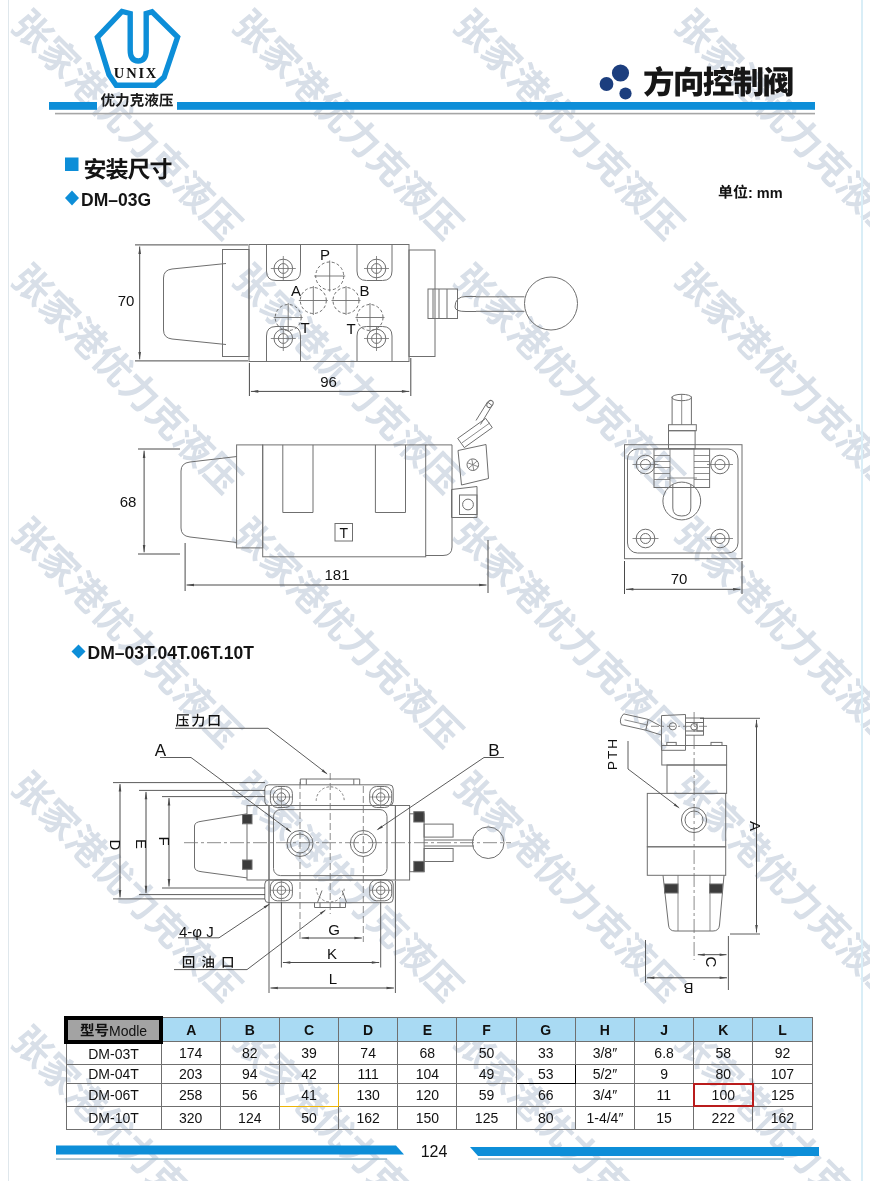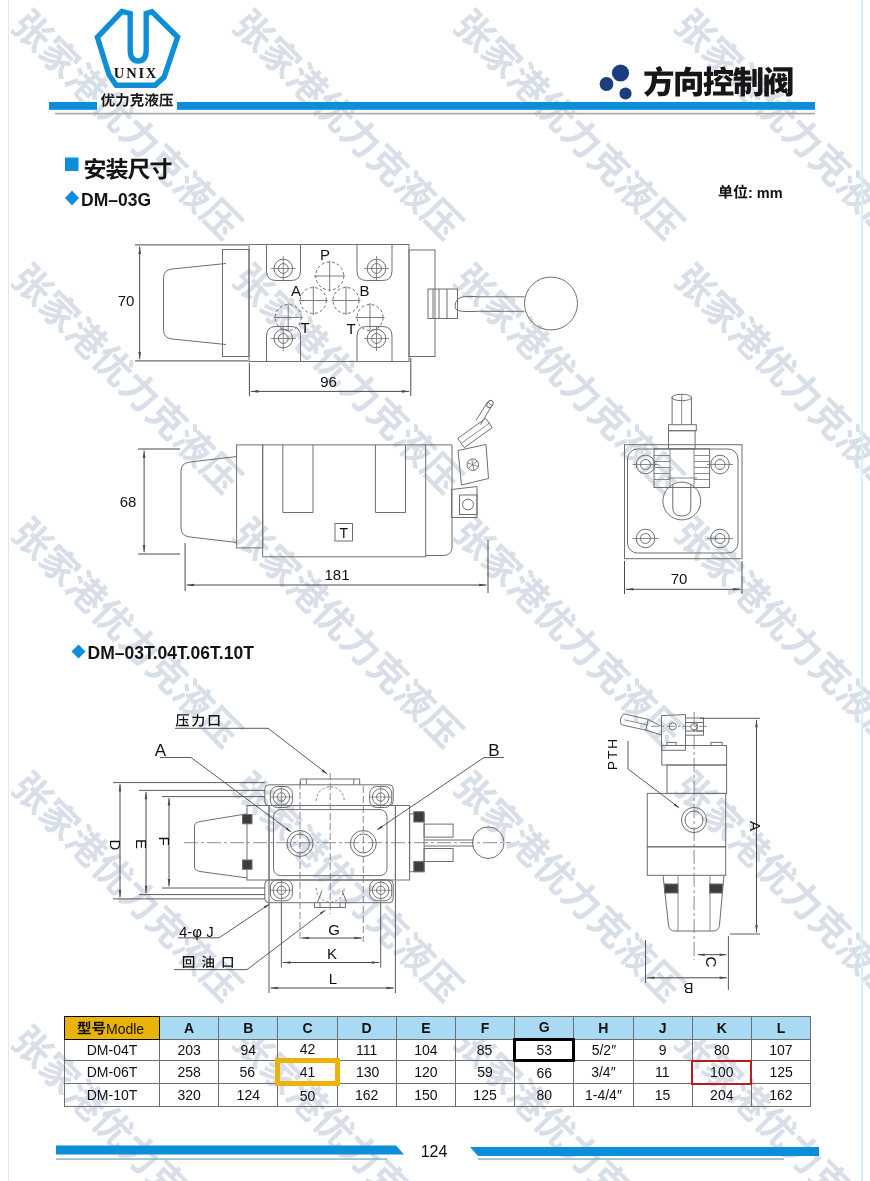--- a/index.html
+++ b/index.html
@@ -690,79 +690,93 @@
         <col style="width:59.2px">
         <col style="width:59.2px">
         <col style="width:59.2px">
         <col style="width:59.2px">
         <col style="width:59.2px">
         <col style="width:59.2px">
         <col style="width:59.2px">
       </colgroup>
 <tbody>
         <tr style="height:23.5px">
-          <td style="border:1px solid #000000;background:#eab308">
+          <td style="border:4px solid #000000;background:#a3a3a3">
             <svg width="93" height="18" viewBox="0 0 93 18" style="vertical-align:-4px">
               <use href="#w7_578B" transform="translate(11.0,14.5) scale(0.01450,-0.01450)" fill="#111"></use>
               <use href="#w7_53F7" transform="translate(25.5,14.5) scale(0.01450,-0.01450)" fill="#111"></use>
               <text x="40" y="14.5" font-family="Liberation Sans" font-size="14" fill="#111">Modle</text>
             </svg>
           </td>
           <td style="border:1px solid #6f6f6f;background:#a9daf3;font-weight:bold">A</td>
           <td style="border:1px solid #6f6f6f;background:#a9daf3;font-weight:bold">B</td>
           <td style="border:1px solid #6f6f6f;background:#a9daf3;font-weight:bold">C</td>
           <td style="border:1px solid #6f6f6f;background:#a9daf3;font-weight:bold">D</td>
           <td style="border:1px solid #6f6f6f;background:#a9daf3;font-weight:bold">E</td>
           <td style="border:1px solid #6f6f6f;background:#a9daf3;font-weight:bold">F</td>
           <td style="border:1px solid #6f6f6f;background:#a9daf3;font-weight:bold">G</td>
           <td style="border:1px solid #6f6f6f;background:#a9daf3;font-weight:bold">H</td>
           <td style="border:1px solid #6f6f6f;background:#a9daf3;font-weight:bold">J</td>
           <td style="border:1px solid #6f6f6f;background:#a9daf3;font-weight:bold">K</td>
           <td style="border:1px solid #6f6f6f;background:#a9daf3;font-weight:bold">L</td>
         </tr>
+<tr style="height:22.7px">
+          <td style="border:1px solid #6f6f6f">DM-03T</td>
+          <td style="border:1px solid #6f6f6f">174</td>
+          <td style="border:1px solid #6f6f6f">82</td>
+          <td style="border:1px solid #6f6f6f">39</td>
+          <td style="border:1px solid #6f6f6f">74</td>
+          <td style="border:1px solid #6f6f6f">68</td>
+          <td style="border:1px solid #6f6f6f">50</td>
+          <td style="border:1px solid #6f6f6f">33</td>
+          <td style="border:1px solid #6f6f6f">3/8″</td>
+          <td style="border:1px solid #6f6f6f">6.8</td>
+          <td style="border:1px solid #6f6f6f">58</td>
+          <td style="border:1px solid #6f6f6f">92</td>
+        </tr>
 <tr style="height:19px">
           <td style="border:1px solid #6f6f6f">DM-04T</td>
           <td style="border:1px solid #6f6f6f">203</td>
           <td style="border:1px solid #6f6f6f">94</td>
           <td style="border:1px solid #6f6f6f">42</td>
           <td style="border:1px solid #6f6f6f">111</td>
           <td style="border:1px solid #6f6f6f">104</td>
-          <td style="border:1px solid #6f6f6f">85</td>
-          <td style="border:3px solid #000000">53</td>
+          <td style="border:1px solid #6f6f6f">49</td>
+          <td style="border:1px solid #000000">53</td>
           <td style="border:1px solid #6f6f6f">5/2″</td>
           <td style="border:1px solid #6f6f6f">9</td>
           <td style="border:1px solid #6f6f6f">80</td>
           <td style="border:1px solid #6f6f6f">107</td>
         </tr>
 <tr style="height:22.7px">
           <td style="border:1px solid #6f6f6f">DM-06T</td>
           <td style="border:1px solid #6f6f6f">258</td>
           <td style="border:1px solid #6f6f6f">56</td>
-          <td style="border:5px solid #eab308">41</td>
+          <td style="border:1px solid #eab308">41</td>
           <td style="border:1px solid #6f6f6f">130</td>
           <td style="border:1px solid #6f6f6f">120</td>
           <td style="border:1px solid #6f6f6f">59</td>
           <td style="border:1px solid #6f6f6f">66</td>
           <td style="border:1px solid #6f6f6f">3/4″</td>
           <td style="border:1px solid #6f6f6f">11</td>
           <td style="border:2px solid #b91c1c">100</td>
           <td style="border:1px solid #6f6f6f">125</td>
         </tr>
 <tr style="height:22.7px">
           <td style="border:1px solid #6f6f6f">DM-10T</td>
           <td style="border:1px solid #6f6f6f">320</td>
           <td style="border:1px solid #6f6f6f">124</td>
           <td style="border:1px solid #6f6f6f">50</td>
           <td style="border:1px solid #6f6f6f">162</td>
           <td style="border:1px solid #6f6f6f">150</td>
           <td style="border:1px solid #6f6f6f">125</td>
           <td style="border:1px solid #6f6f6f">80</td>
           <td style="border:1px solid #6f6f6f">1-4/4″</td>
           <td style="border:1px solid #6f6f6f">15</td>
-          <td style="border:1px solid #6f6f6f">204</td>
+          <td style="border:1px solid #6f6f6f">222</td>
           <td style="border:1px solid #6f6f6f">162</td>
         </tr>
 </tbody>
     </table>
 <svg width="870" height="60" viewBox="0 0 870 60" style="position:absolute;left:0;top:1126px;z-index:2">
 
 <polygon points="56,19.6 396,19.6 404,28.6 56,28.6" fill="#0d8ed8"></polygon>
 
 <rect x="56" y="32.3" width="331" height="1.5" fill="#8fb4c6"></rect>
 

